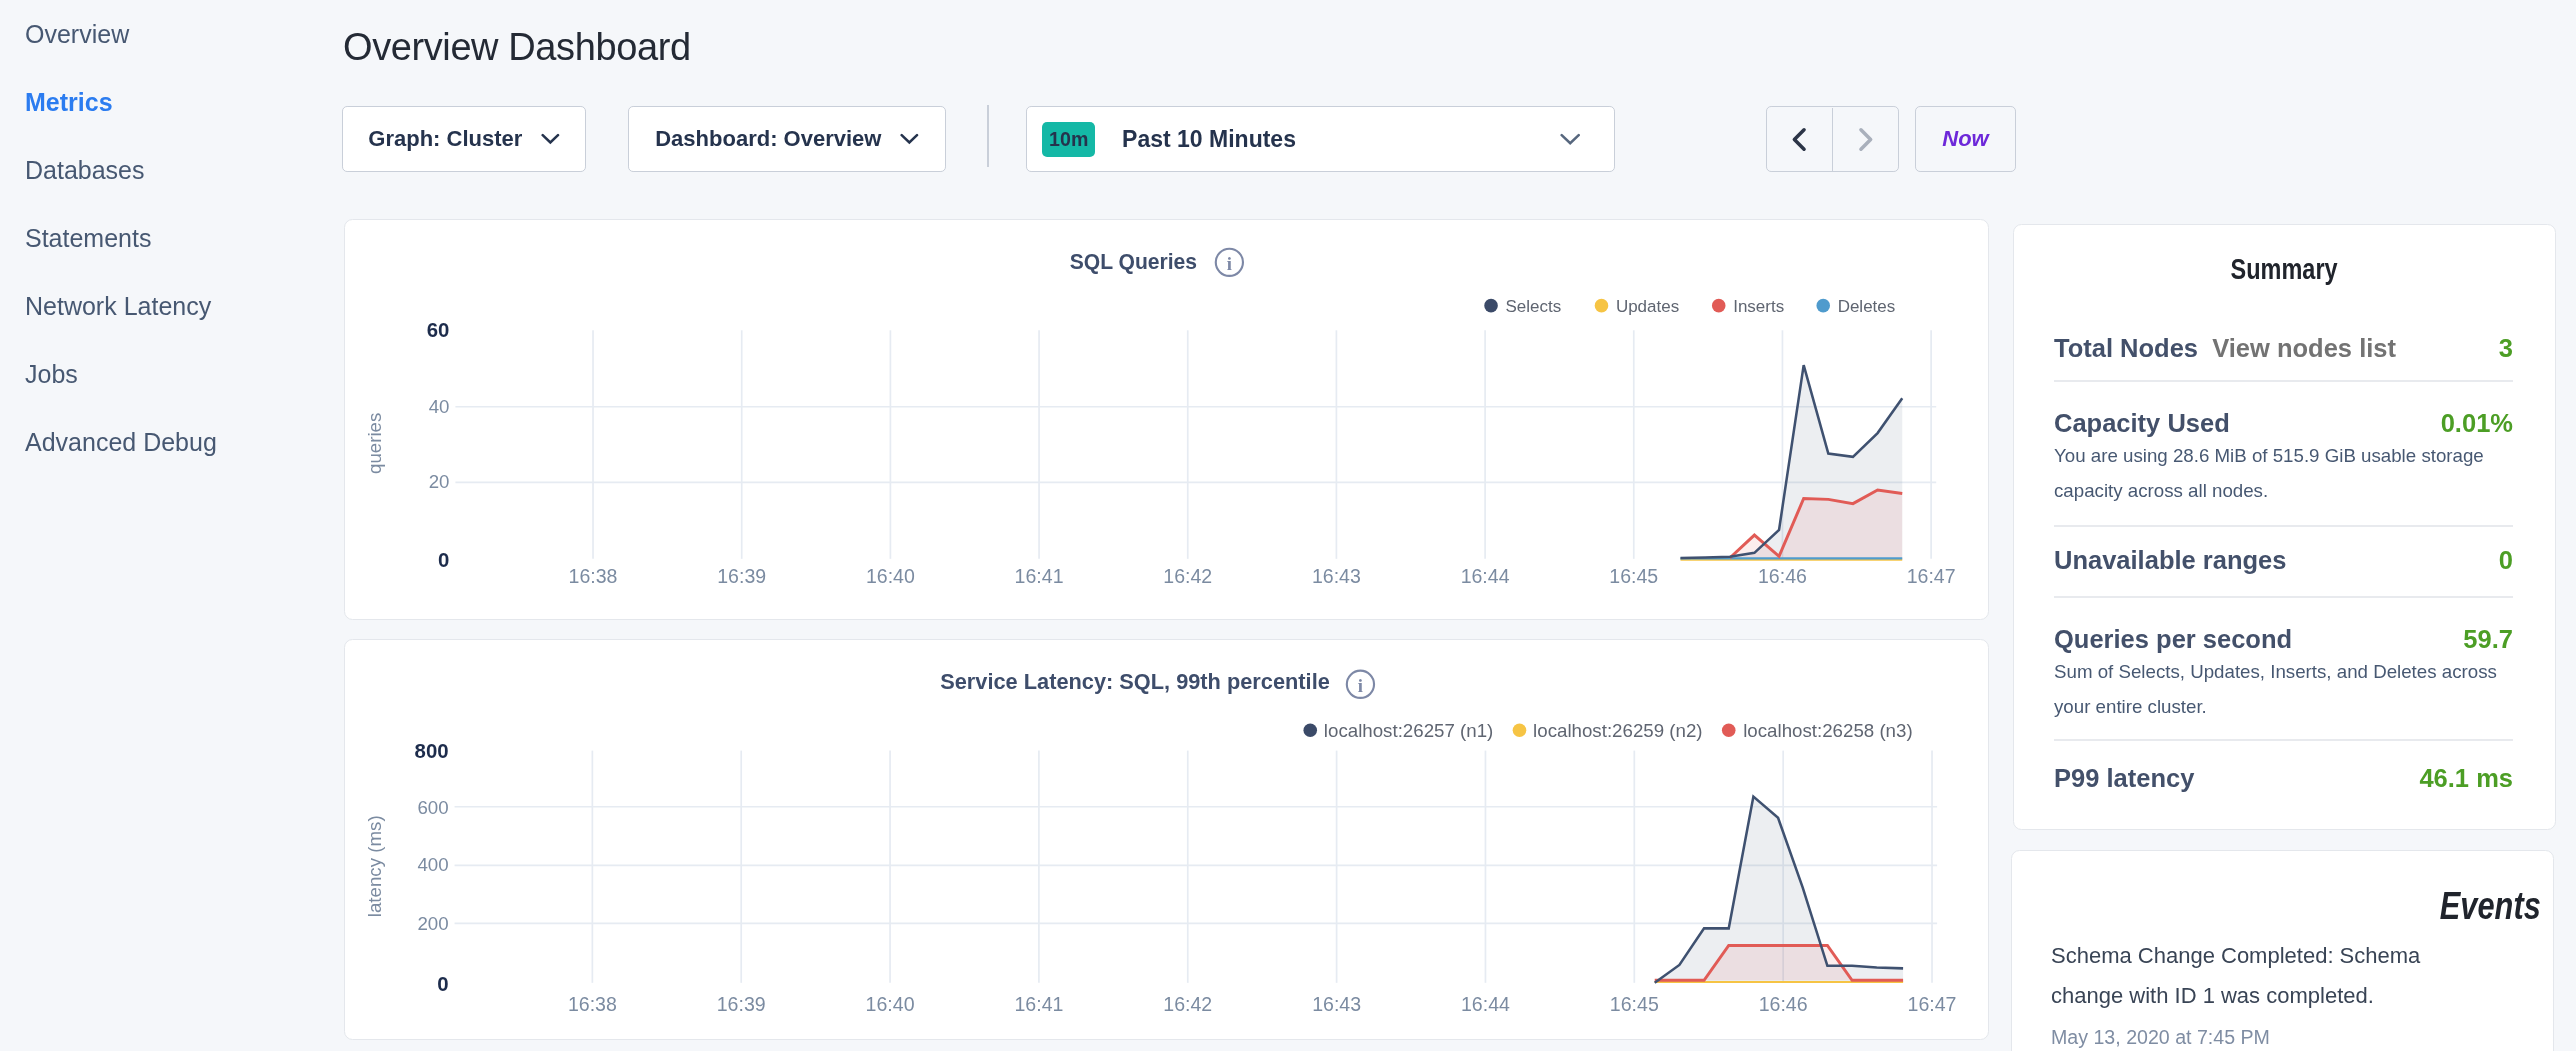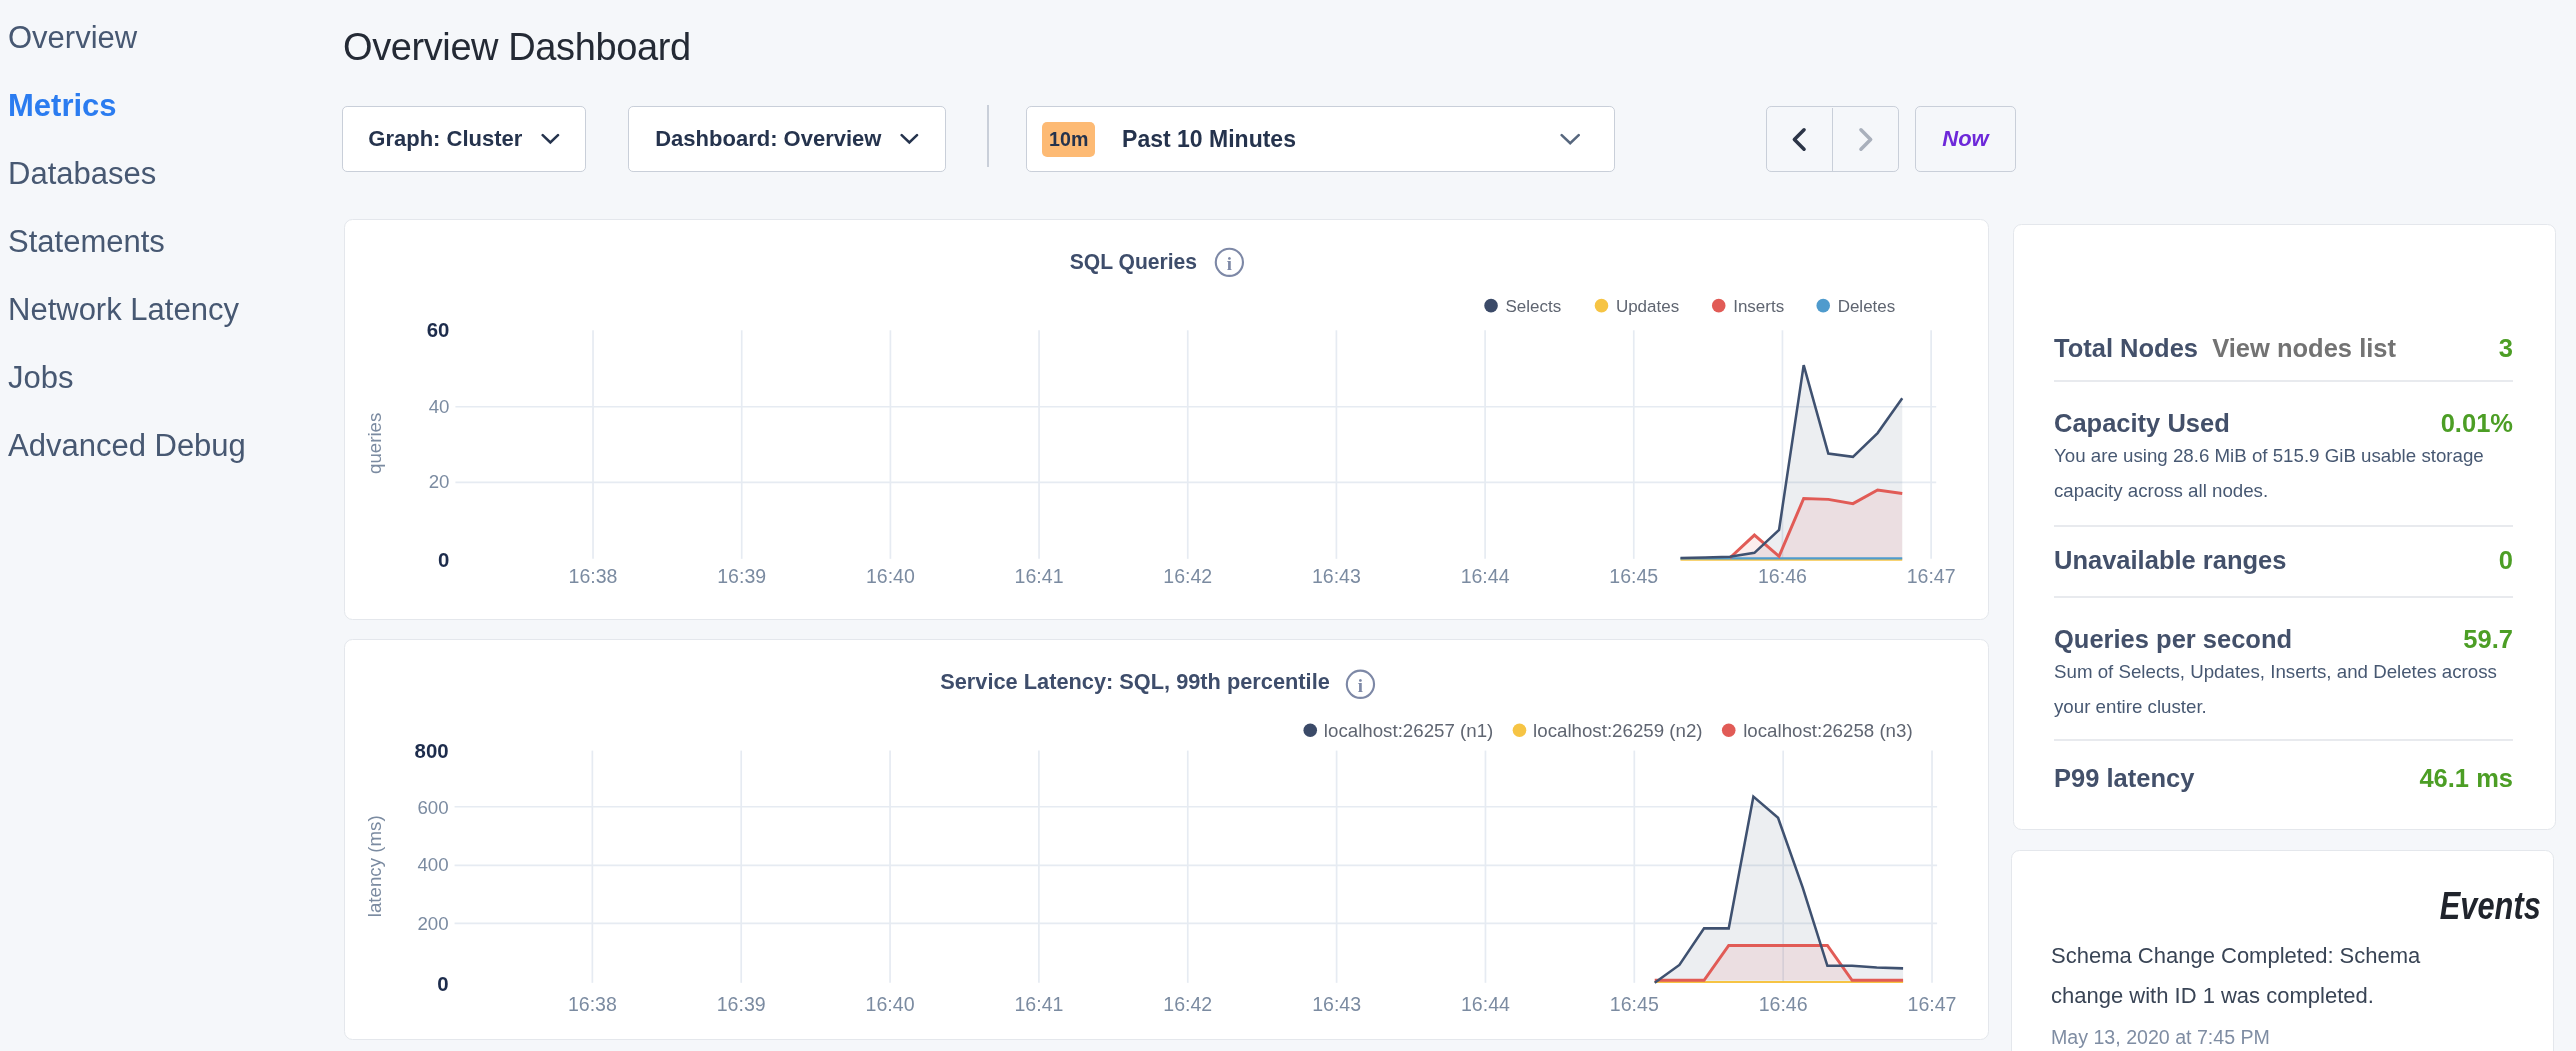--- a/index.html
+++ b/index.html
@@ -1,19 +1,19 @@
 <!DOCTYPE html>
 <html style="font-size:13.6px"><head>
 <meta charset="utf-8">
 <style>
 * { margin:0; padding:0; box-sizing:border-box; }
 html,body { width:2576px; height:1051px; background:#f5f7fa; font-family:"Liberation Sans", sans-serif; overflow:hidden; }
 #page { position:relative; width:2576px; height:1051px; }
 .abs { position:absolute; }
-.navitem { position:absolute; left:8px; font-size:31px; color:#475872; }
+.navitem { position:absolute; left:25px; font-size:25px; color:#475872; }
 .navitem.active { color:#2b7cf0; font-weight:bold; }
 .card { position:absolute; background:#fff; border:1.7px solid #e4e7ec; border-radius:8.5px; }
 .btn { position:absolute; background:#fff; border:1.7px solid #c9cfd9; border-radius:5.1px; display:flex; align-items:center; justify-content:center; font-weight:bold; font-size:22px; color:#25334d; }
 .ticklabel { fill:#7b8ba1; font-size:23px; font-family:"Liberation Sans", sans-serif; }
 .yticklabel { fill:#7b8ba1; font-size:22px; font-family:"Liberation Sans", sans-serif; }
 .ytickbold { fill:#1d2c4c; font-size:24px; font-weight:bold; font-family:"Liberation Sans", sans-serif; }
 .legtext { fill:#5f6571; font-size:20px; font-family:"Liberation Sans", sans-serif; }
 .legtext2 { fill:#5f6571; font-size:22px; font-family:"Liberation Sans", sans-serif; }
 .charttitle { fill:#3e4d6b; font-size:26px; font-weight:bold; font-family:"Liberation Sans", sans-serif; }
 .axname { fill:#7b8ba1; font-size:22px; font-family:"Liberation Sans", sans-serif; }
@@ -44,21 +44,21 @@
       </svg>
   </div>
   <div class="btn" style="left:342px; top:106px; width:244px; height:66px;">
     <span>Graph: Cluster</span>
     <svg width="18.7" height="12" viewBox="0 0 22 14" style="margin-left:18.7px;">
         <path d="M2 2.5 L11 11 L20 2.5" fill="none" stroke="#25334d" stroke-width="3" stroke-linecap="round"></path>
       </svg>
   </div>
   <div class="abs" style="left:987px; top:105px; width:1.7px; height:62px; background:#c9cfd9;"></div>
   <div class="btn" style="left:1026px; top:106px; width:589px; height:66px; justify-content:flex-start; padding-left:15.3px;">
-    <span style="background:#fdba74; border-radius:5.1px; padding:6px 6.8px; font-size:19.6px;">10m</span>
+    <span style="background:#14b8a6; border-radius:5.1px; padding:6px 6.8px; font-size:19.6px;">10m</span>
     <span style="margin-left:27px; font-size:23px;">Past 10 Minutes</span>
     <svg width="20.4" height="12.8" viewBox="0 0 24 15" style="position:absolute; right:34px;">
         <path d="M2 2.5 L12 12 L22 2.5" fill="none" stroke="#57677e" stroke-width="3" stroke-linecap="round"></path>
       </svg>
   </div>
   <div class="btn" style="left:1766px; top:106px; width:133px; height:66px; padding:0; background:transparent;">
     <div style="flex:1; display:flex; align-items:center; justify-content:center;">
         <svg width="16" height="25" viewBox="0 0 19 29">
           <path d="M15.5 3 L4 14.5 L15.5 26" fill="none" stroke="#2c3547" stroke-width="4.2" stroke-linecap="round" stroke-linejoin="round"></path>
         </svg>
@@ -175,20 +175,21 @@
       <circle cx="1136" cy="107" r="8" fill="#3b4a68"></circle>
       <text class="legtext2" x="1152" y="115">localhost:26257 (n1)</text>
       <circle cx="1382" cy="107" r="8" fill="#f6c444"></circle>
       <text class="legtext2" x="1398" y="115">localhost:26259 (n2)</text>
       <circle cx="1628" cy="107" r="8" fill="#e15b56"></circle>
       <text class="legtext2" x="1645" y="115">localhost:26258 (n3)</text>
     </g>
   </svg>
 
   <div class="card" style="left:2013px; top:224px; width:543px; height:606px;">
+    <div style="position:absolute; left:0; right:0; top:28px; text-align:center; font-size:29px; font-weight:bold; color:#20242c;"><span style="display:inline-block; transform:scaleX(0.81);">Summary</span></div>
     <div class="srow" style="top:109px;">
       <span class="slabel">Total Nodes&nbsp;&nbsp;<a style="color:#737373;">View nodes list</a></span>
       <span class="sval">3</span>
     </div>
     <div class="sdiv" style="top:155px;"></div>
     <div class="srow" style="top:184px;">
       <span class="slabel">Capacity Used</span>
       <span class="sval">0.01%</span>
     </div>
     <div class="sbody" style="top:213px; white-space:nowrap;">You are using 28.6 MiB of 515.9 GiB usable storage<br>capacity across all nodes.</div>

